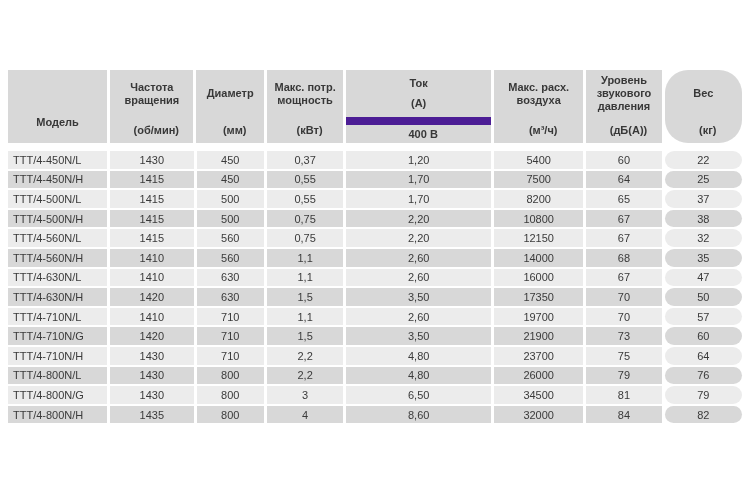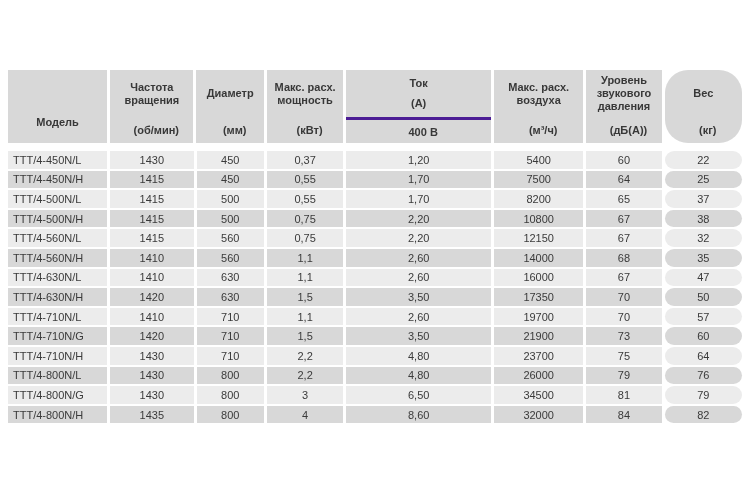--- a/index.html
+++ b/index.html
@@ -58,21 +58,21 @@
   .hsub { margin-top: 7px; }
   .hunit {
     flex: 1;
     display: flex;
     align-items: center;
     justify-content: center;
     line-height: 12px;
     box-sizing: border-box;
     padding-left: 9px;
   }
-  .split .hunit { border-top: 3px solid #4c1d95; }
+  .split .hunit { border-top: 8px solid #4c1d95; }
   
   .tbody { margin-top: 8px; }
   .trow {
     display: flex;
     height: 17.6px;
     margin-bottom: 2px;
   }
   .trow:last-child { margin-bottom: 0; }
   .trow.light .cell { background: #ececec; }
   .trow.dark  .cell { background: #d8d8d8; }
@@ -116,21 +116,21 @@
         <div class="hlabel">Частота вращения</div>
         <div class="hunit">(об/мин)</div>
       </div>
 
       <div class="hcell c2">
         <div class="hlabel">Диаметр</div>
         <div class="hunit">(мм)</div>
       </div>
 
       <div class="hcell c3">
-        <div class="hlabel">Макс. расх. мощность</div>
+        <div class="hlabel">Макс. потр. мощность</div>
         <div class="hunit">(кВт)</div>
       </div>
 
       <div class="hcell c4 split">
         <div class="hlabel">
           <div>Ток</div>
           <div class="hsub">(А)</div>
         </div>
         <div class="hunit">400 В</div>
       </div>

